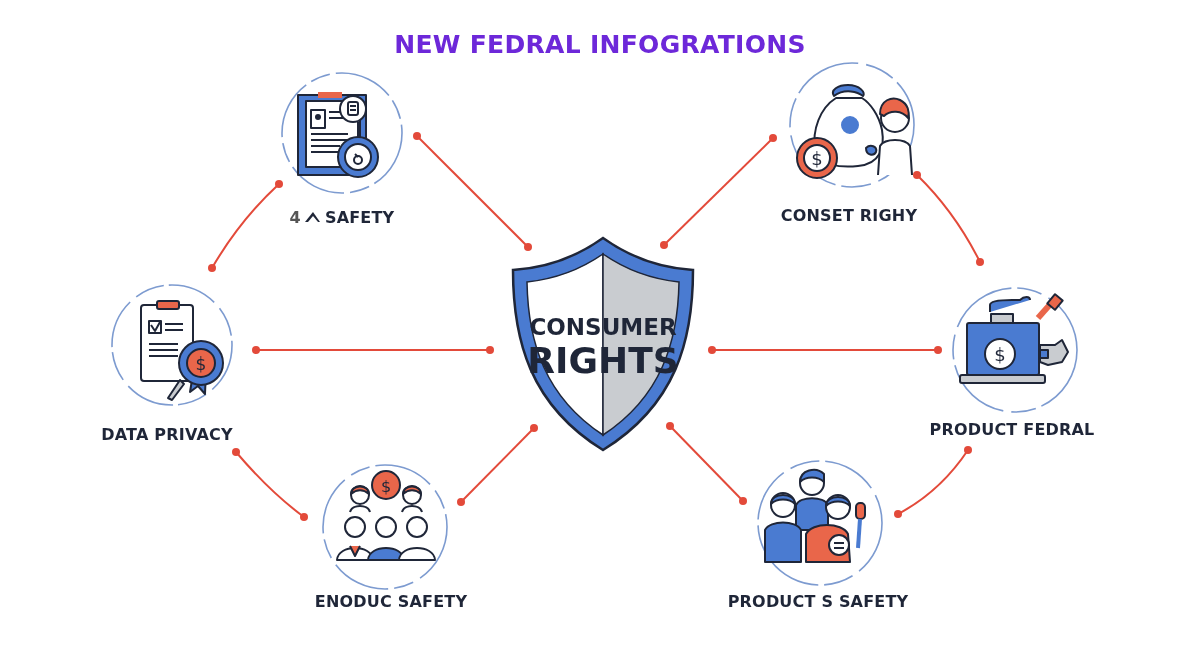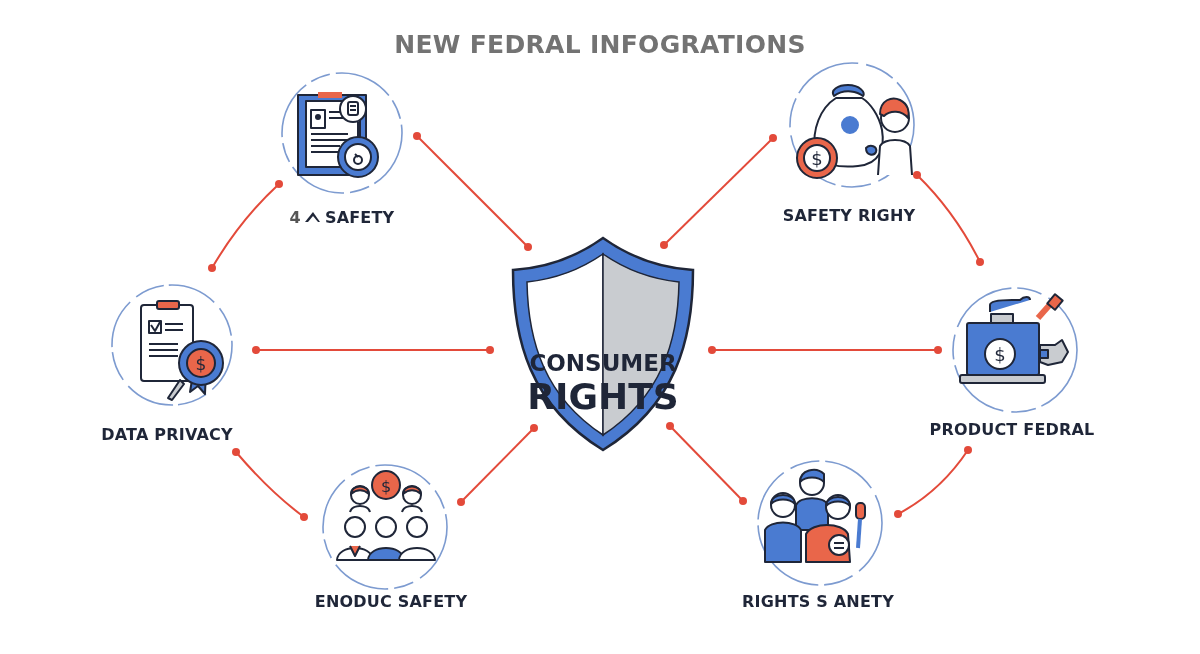--- a/index.html
+++ b/index.html
@@ -1,24 +1,24 @@
 <!DOCTYPE html>
 <html><head>
 <meta charset="utf-8">
 <style>
   html, body { margin: 0; padding: 0; background: #ffffff; }
   body { width: 1200px; height: 654px; position: relative; overflow: hidden;
          font-family: "DejaVu Sans", "Liberation Sans", sans-serif; }
   .title { position: absolute; top: 30px; left: 0; width: 1200px; text-align: center;
-           font-size: 25px; font-weight: bold; color: #737373; letter-spacing: 0.3px; }
+           font-size: 25px; font-weight: bold; color: #6d28d9; letter-spacing: 0.3px; }
   svg.canvas { position: absolute; left: 0; top: 0; }
   .label { position: absolute; font-weight: bold; font-size: 16px; color: #1f2638;
            white-space: nowrap; transform: translateX(-50%); letter-spacing: 0.2px; }
   .shield-text { position: absolute; left: 603px; transform: translateX(-50%);
-                 font-weight: bold; color: #1f2638; text-align: center; white-space: nowrap; margin-top: 36px; }
+                 font-weight: bold; color: #1f2638; text-align: center; white-space: nowrap; }
   .shield-line1 { top: 314px; font-size: 23px; }
   .shield-line2 { top: 340px; font-size: 36px; }
 </style>
 </head>
 <body>
 
 <div class="title">NEW FEDRAL INFOGRATIONS</div>
 
 <svg class="canvas" width="1200" height="654" viewBox="0 0 1200 654">
 
@@ -188,17 +188,17 @@
     <path d="M308 222 L313 216 L318 222 Z" fill="#ffffff"></path>
   </g>
 </svg>
 
 <div class="shield-text shield-line1">CONSUMER</div>
 <div class="shield-text shield-line2">RIGHTS</div>
 
 <div class="label" style="left:342px; top:208px;">
   <span style="color:#555; margin-right:24px;">4</span><span>SAFETY</span>
 </div>
-<div class="label" style="left:849px; top:206px;">SAFETY RIGHY</div>
+<div class="label" style="left:849px; top:206px;">CONSET RIGHY</div>
 <div class="label" style="left:167px; top:419px;margin-top:6px;">DATA PRIVACY</div>
 <div class="label" style="left:1012px; top:420px;">PRODUCT FEDRAL</div>
 <div class="label" style="left:391px; top:592px;">ENODUC SAFETY</div>
-<div class="label" style="left:818px; top:592px;">RIGHTS S ANETY</div>
+<div class="label" style="left:818px; top:592px;">PRODUCT S SAFETY</div>
 
 </body></html>

